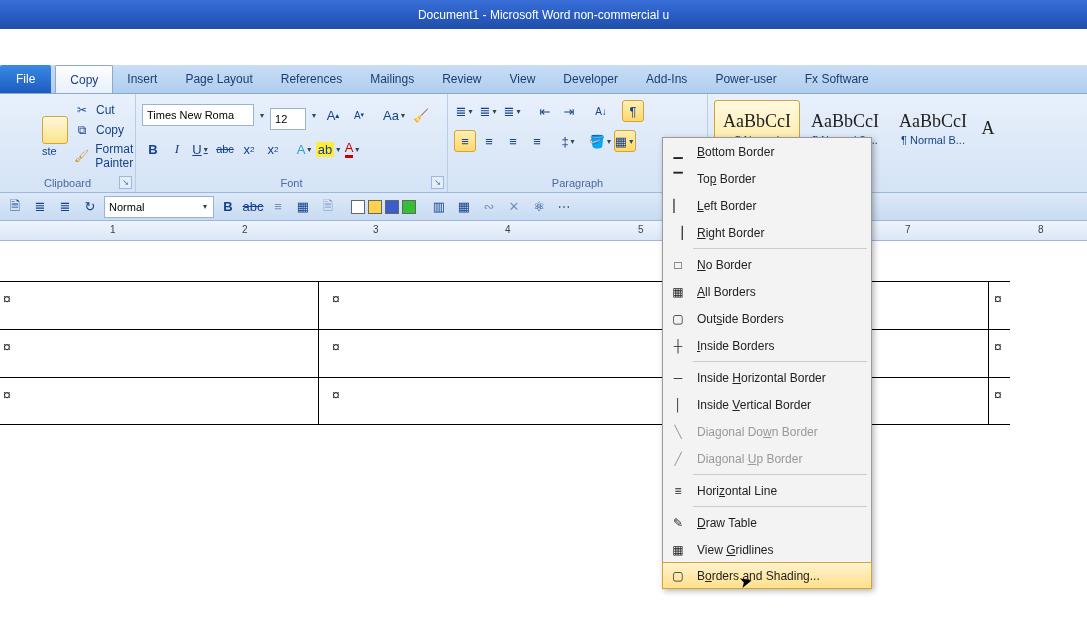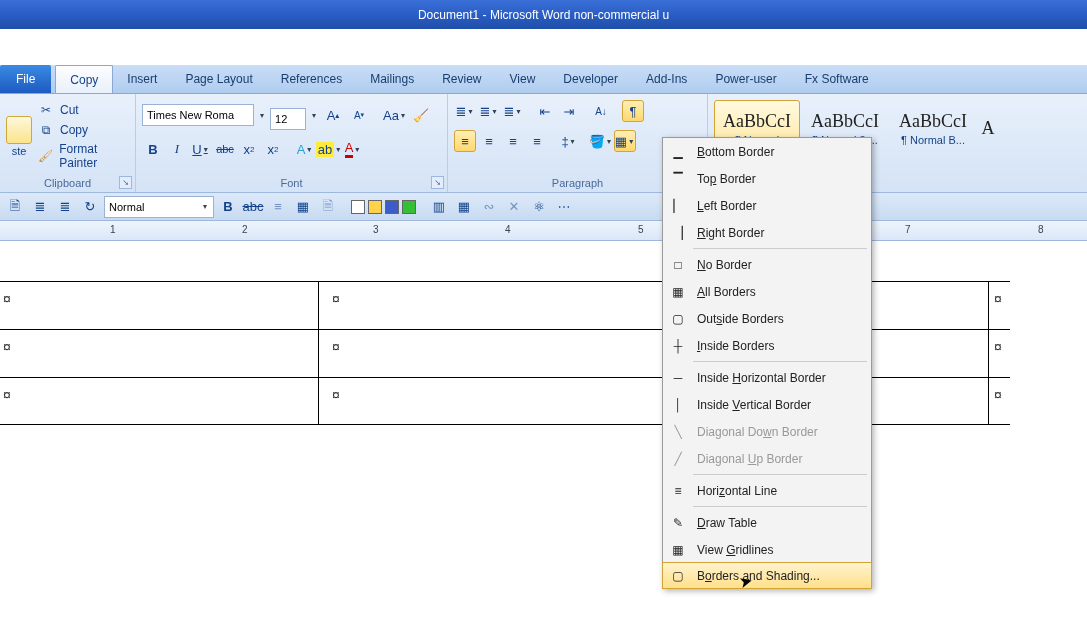--- a/index.html
+++ b/index.html
@@ -84,22 +84,23 @@
   color: #4a6a9c;
   display: flex;
   align-items: center;
   justify-content: center;
 }
 
 .clip-left {
   width: 26px;
   display: flex;
   flex-direction: column;
-  align-items: center;
+  align-items: flex-start;
   justify-content: center;
+  margin-left: 36px;
 }
 .paste-top {
   width: 26px; height: 28px;
   background: linear-gradient(#fef7dc,#fbe48b);
   border: 1px solid #d0a83a;
   border-radius: 3px;
   margin-bottom: 1px;
 }
 .clip-text { font-size: 11px; color: #15428b; }
 .clip-right { display: flex; flex-direction: column; justify-content: center; gap: 4px; padding-left: 6px; }

